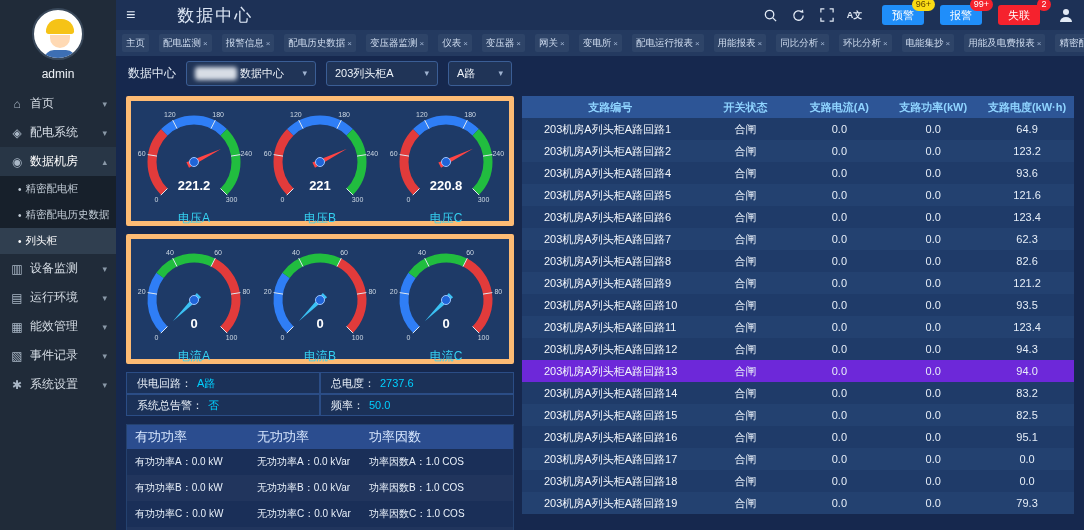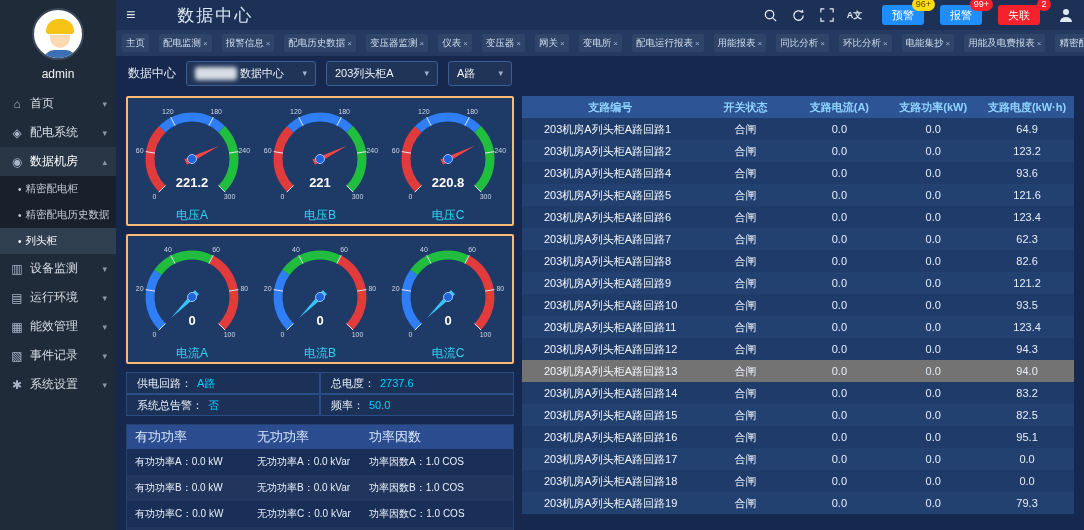--- a/index.html
+++ b/index.html
@@ -47,21 +47,21 @@
   .filterbar { height:34px; flex-shrink:0; display:flex; align-items:center; padding:0 12px; gap:10px; }
   .filter-label { font-size:12px; color:#e2eaf4; }
   .select { display:flex; align-items:center; background:#203457; border:1px solid #3b5e95; border-radius:3px; height:25px; padding:0 8px; cursor:pointer; color:#eef3f9; font-size:11px; }
   .select .chev { margin-left:auto; font-size:9px; color:#9fb3d1; padding-left:6px; }
   .select.w1 { width:130px; } .select.w2 { width:112px; } .select.w3 { width:64px; }
   .redact { width:42px; height:13px; background:#e8ecf2; opacity:.92; filter:blur(2px); border-radius:3px; display:inline-block; margin-right:3px; flex-shrink:0; }
 
   
   .content { flex:1; display:flex; gap:8px; padding:6px 10px 0; overflow:hidden; }
   .left { width:388px; flex-shrink:0; display:flex; flex-direction:column; gap:8px; }
-  .panel { background:#1e3a67; border:2px solid #fdba74; border-radius:2px; }
+  .panel { background:#1e3a67; border:5px solid #fdba74; border-radius:2px; }
   .panel-gauges { height:130px; }
   .gauge-row { display:flex; justify-content:space-around; padding:3px 0 0; }
   .gauge { width:124px; text-align:center; }
   .gauge-label { color:#35d2f2; font-size:12px; margin-top:-2px; }
 
   .info-grid { display:grid; grid-template-columns:1fr 1fr; }
   .info-cell { border:1px solid #2b4d86; height:22px; display:flex; align-items:center; padding:0 10px; font-size:11px; color:#e7eef7; background:#1b3158; }
   .info-value { color:#00d0ff; margin-left:5px; }
 
   .ptable { background:#1a2f58; border:1px solid #24416f; flex:1; }
@@ -69,21 +69,21 @@
   .pt-row { display:grid; grid-template-columns:122px 112px 1fr; height:26px; align-items:center; padding:0 8px; font-size:10px; color:#e8f0fa; white-space:nowrap; }
   .pt-row:nth-child(odd) { background:rgba(255,255,255,0.03); }
 
   .right { flex:1; min-width:0; overflow:hidden; }
   table.branch { width:100%; border-collapse:collapse; table-layout:fixed; }
   table.branch th { background:#2d5596; color:#8fd4ff; font-size:11px; font-weight:bold; height:22px; }
   table.branch td { height:22px; text-align:center; font-size:11px; color:#e6eef8; }
   table.branch td.name { text-align:left; padding-left:22px; color:#f2f6fb; }
   table.branch tbody tr:nth-child(odd) { background:#1f3b69; }
   table.branch tbody tr:nth-child(even) { background:#234170; }
-  table.branch tbody tr.highlight { background:#737373;border-radius:9px; }
+  table.branch tbody tr.highlight { background:#6d28d9;border-radius:9px; }
   th.c1 { width:32%; } th.c2 { width:17%; } th.c3,th.c4,th.c5 { width:17%; }
 </style>
 </head>
 <body>
 
 <div id="app">
 
   <aside>
     <div class="logo-wrap">
       <div class="logo">

